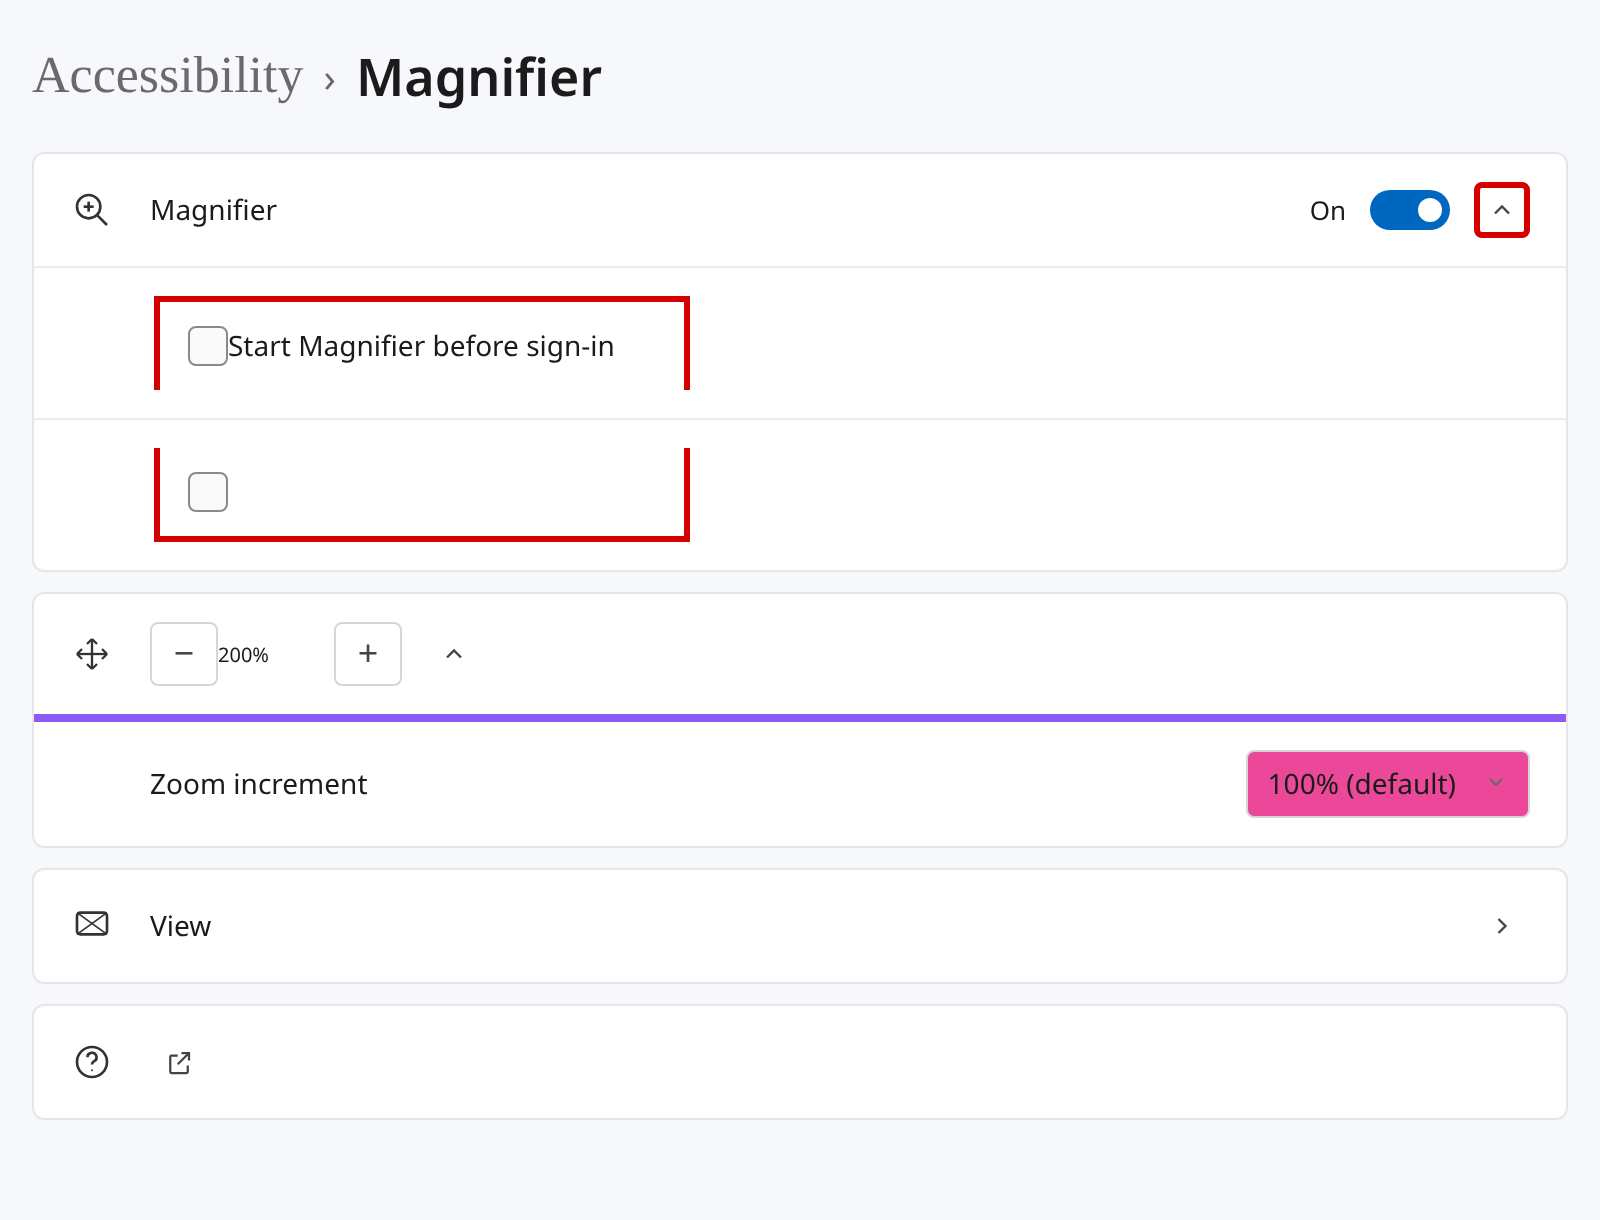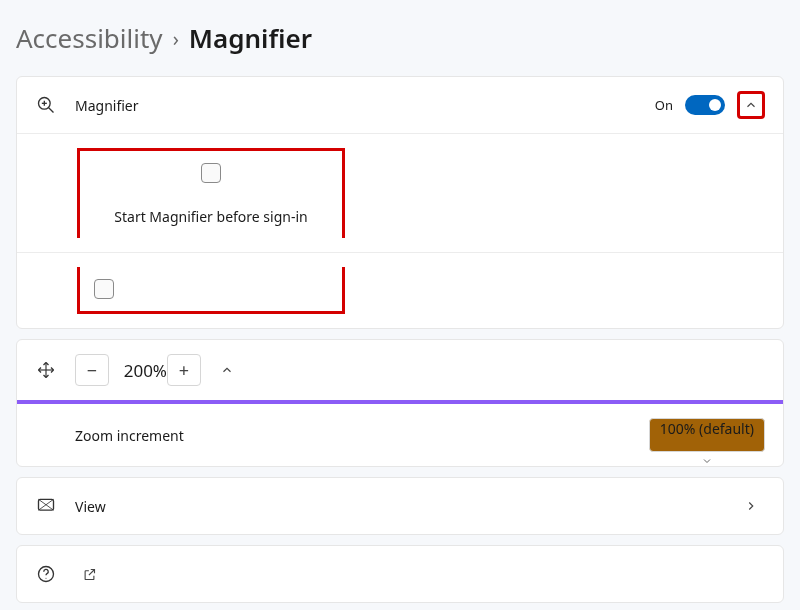--- a/index.html
+++ b/index.html
@@ -5,21 +5,21 @@
   * { box-sizing: border-box; }
   html, body { margin:0; padding:0; }
   body {
     width:800px; height:610px;
     background:#F6F8FB;
     font-family: "Segoe UI", -apple-system, system-ui, sans-serif;
     font-size:14px; color:#1b1b1b;
     padding:16px;
   }
   .breadcrumb { display:flex; align-items:center; gap:10px; margin:4px 0 20px 0; }
-  .breadcrumb .crumb { font-size:26px; color:#6a6a6a; font-weight:400; }
+  .breadcrumb .crumb { font-size:26px; color:#6a6a6a; font-weight:400;font-family:Liberation Serif, serif; }
   .breadcrumb .sep { font-size:20px; color:#6a6a6a; }
   .breadcrumb .current { font-size:26px; font-weight:600; color:#1b1b1b; }
 
   .card {
     background:#fff;
     border:1px solid #e6e6e6;
     border-radius:6px;
     margin-bottom:10px;
   }
   .row {
@@ -68,26 +68,26 @@
     background:#fafafa; cursor:pointer; flex-shrink:0;
   }
   .sub-label { font-size:14px; }
 
   .stepper { display:flex; align-items:center; gap:0; }
   .step-btn {
     width:34px; height:32px; border:1px solid #d6d6d6; background:#fff;
     border-radius:4px; display:flex; align-items:center; justify-content:center;
     cursor:pointer; color:#444; font-size:18px;
   }
-  .step-val { width:58px; text-align:right; font-size:17px; }
+  .step-val { width:58px; text-align:left; font-size:10px; }
 
   .select {
-    height:34px; border:1px solid #d6d6d6; border-radius:4px; background:#a16207;
+    height:34px; border:1px solid #d6d6d6; border-radius:4px; background:#ec4899;
     display:flex; align-items:center; padding:0 10px; gap:14px; cursor:pointer;
-    font-size:14px; color:#1b1b1b;flex-direction:column;
+    font-size:14px; color:#1b1b1b;
   }
   .select .caret { color:#666; }
 
   .winlogo { display:inline-block; width:11px; height:11px; position:relative; top:1px; }
   .winlogo::before {
     content:""; position:absolute; inset:0;
     background:
       linear-gradient(#1b1b1b,#1b1b1b) 0 0/5px 5px no-repeat,
       linear-gradient(#1b1b1b,#1b1b1b) 6px 0/5px 5px no-repeat,
       linear-gradient(#1b1b1b,#1b1b1b) 0 6px/5px 5px no-repeat,
@@ -123,21 +123,21 @@
       <div class="toggle"></div>
       <div class="chev-btn highlight-red">
         <svg width="14" height="14" viewBox="0 0 24 24" fill="none" stroke="currentColor" stroke-width="2">
             <polyline points="6 15 12 9 18 15"></polyline>
           </svg>
       </div>
     </div>
   </div>
 
   <div class="sub-row" style="padding-left:0;">
-    <div class="hl-box highlight-red highlight-top" style="display:flex;align-items:center;gap:24px;padding:12px 14px;flex-direction:column;">
+    <div class="hl-box highlight-red highlight-top" style="display:flex;align-items:center;gap:0;padding:12px 14px;">
       <div class="checkbox"></div>
       <div class="sub-label">Start Magnifier before sign-in</div>
     </div>
   </div>
   <div class="sub-row" style="padding-left:0;">
     <div class="hl-box highlight-red highlight-bot" style="display:flex;align-items:center;gap:12px;padding:12px 14px;">
       <div class="checkbox"></div>
     </div>
   </div>
 </div>

